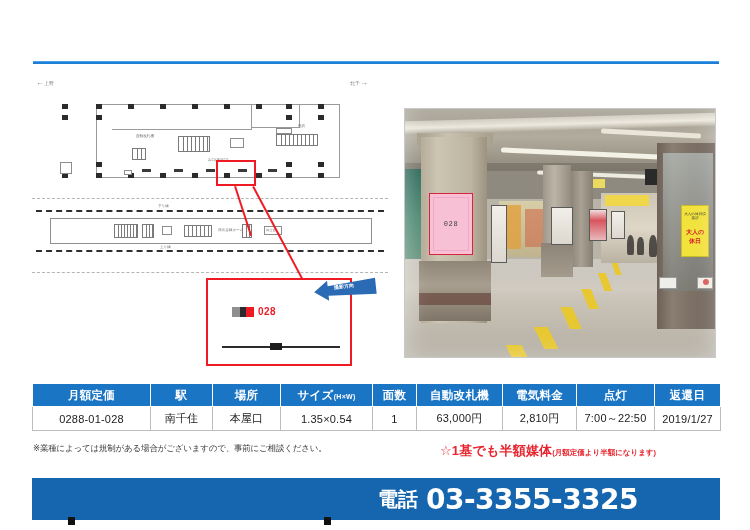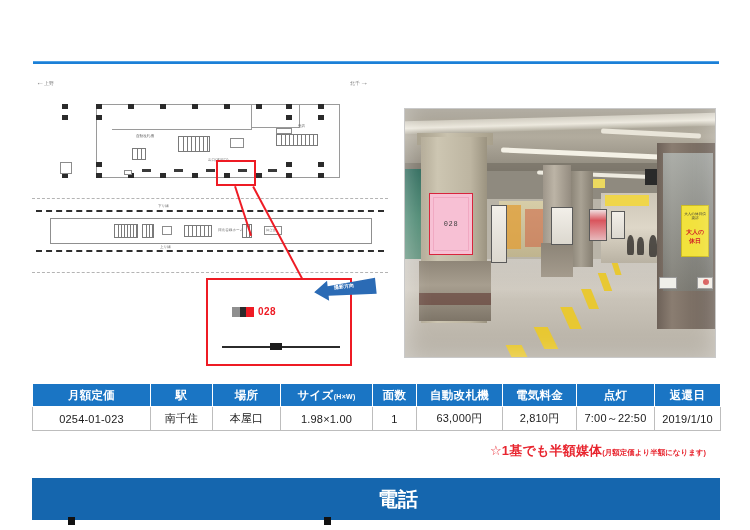--- a/index.html
+++ b/index.html
@@ -141,21 +141,21 @@
   table.spec th .sub { font-size:7px; font-weight:700; }
   table.spec td {
      height:24px; border:1px solid #bdbdbd; border-top:none; text-align:center;
      font-size:11px; color:#1a1a1a; font-family:"Liberation Sans", sans-serif; letter-spacing:.2px;
   }
   .c1{width:118px}.c2{width:62px}.c3{width:68px}.c4{width:92px}.c5{width:44px}
   .c6{width:86px}.c7{width:74px}.c8{width:78px}.c9{width:66px}
 
   
   .note-left { position:absolute; left:33px; top:443px; font-size:8.5px; color:#3a3a3a; letter-spacing:-.2px; white-space:nowrap;}
-  .note-right { position:absolute; left:490px; top:441px; white-space:nowrap; }
+  .note-right { position:absolute; left:440px; top:441px; white-space:nowrap; }
   .nr-main { font-size:13px; font-weight:700; color:#e8252f; letter-spacing:.2px;}
   .nr-sub { font-size:7.5px; font-weight:700; color:#e8252f; }
 
   
   .footer { position:absolute; left:32px; top:478px; width:688px; height:42px; background:#1566ae; }
   .logo-board { position:absolute; left:8px; top:3px; width:316px; height:36px;
       background:#ffffff; border:3px solid #111111; display:flex; align-items:center; justify-content:center; }
   .logo-board-inner { font-size:22px; font-weight:700; color:#111; letter-spacing:0px; white-space:nowrap; }
   .logo-post { position:absolute; top:39px; width:7px; height:8px; background:#111; }
   .phone-wrap { position:absolute; left:346px; top:3px; display:flex; align-items:center; height:36px; }
@@ -394,39 +394,41 @@
           <th class="c4"><span>サイズ</span><span class="sub">(H×W)</span></th>
           <th class="c5"><span>面数</span></th>
           <th class="c6"><span>自動改札機</span></th>
           <th class="c7"><span>電気料金</span></th>
           <th class="c8"><span>点灯</span></th>
           <th class="c9"><span>返還日</span></th>
         </tr>
       </thead>
       <tbody>
         <tr>
-          <td>0254-01-023</td>
+          <td>0288-01-028</td>
           <td>南千住</td>
           <td>本屋口</td>
-          <td>1.98×1.00</td>
+          <td>1.35×0.54</td>
           <td>1</td>
           <td>63,000円</td>
           <td>2,810円</td>
           <td>7:00～22:50</td>
-          <td>2019/1/10</td>
+          <td>2019/1/27</td>
         </tr>
       </tbody>
     </table>
   </div>
 
+  <div class="note-left">※業種によっては規制がある場合がございますので、事前にご相談ください。</div>
   <div class="note-right">
     <span class="nr-main">☆1基でも半額媒体</span><span class="nr-sub">(月額定価より半額になります)</span>
   </div>
 
   <div class="footer">
     <div class="logo-post" style="left:36px;"></div>
     <div class="logo-post" style="left:292px;"></div>
     <div class="phone-wrap">
       <span class="phone-label">電話</span>
+      <span class="phone-num">03-3355-3325</span>
     </div>
   </div>
 
 </div>
 
 </body></html>

